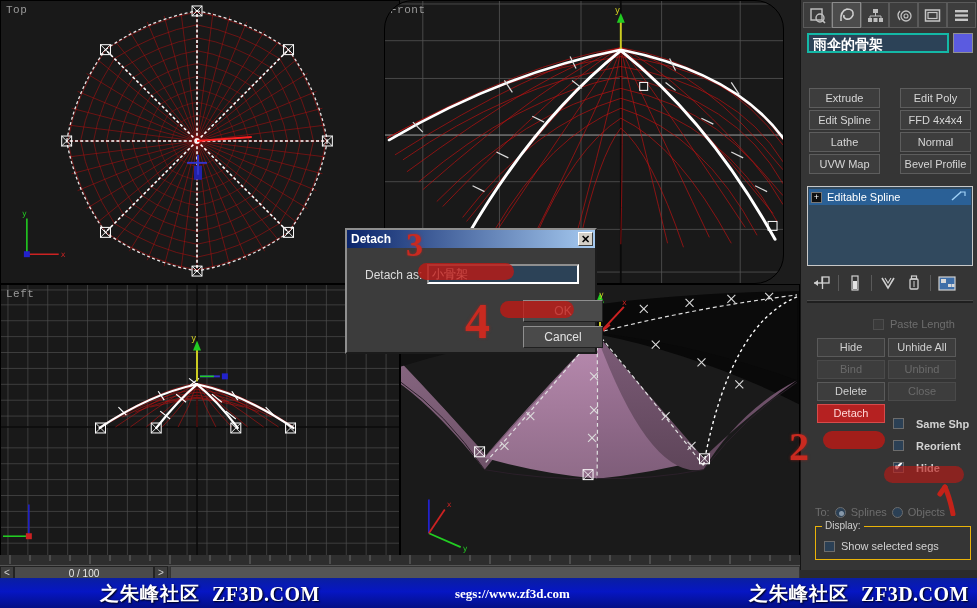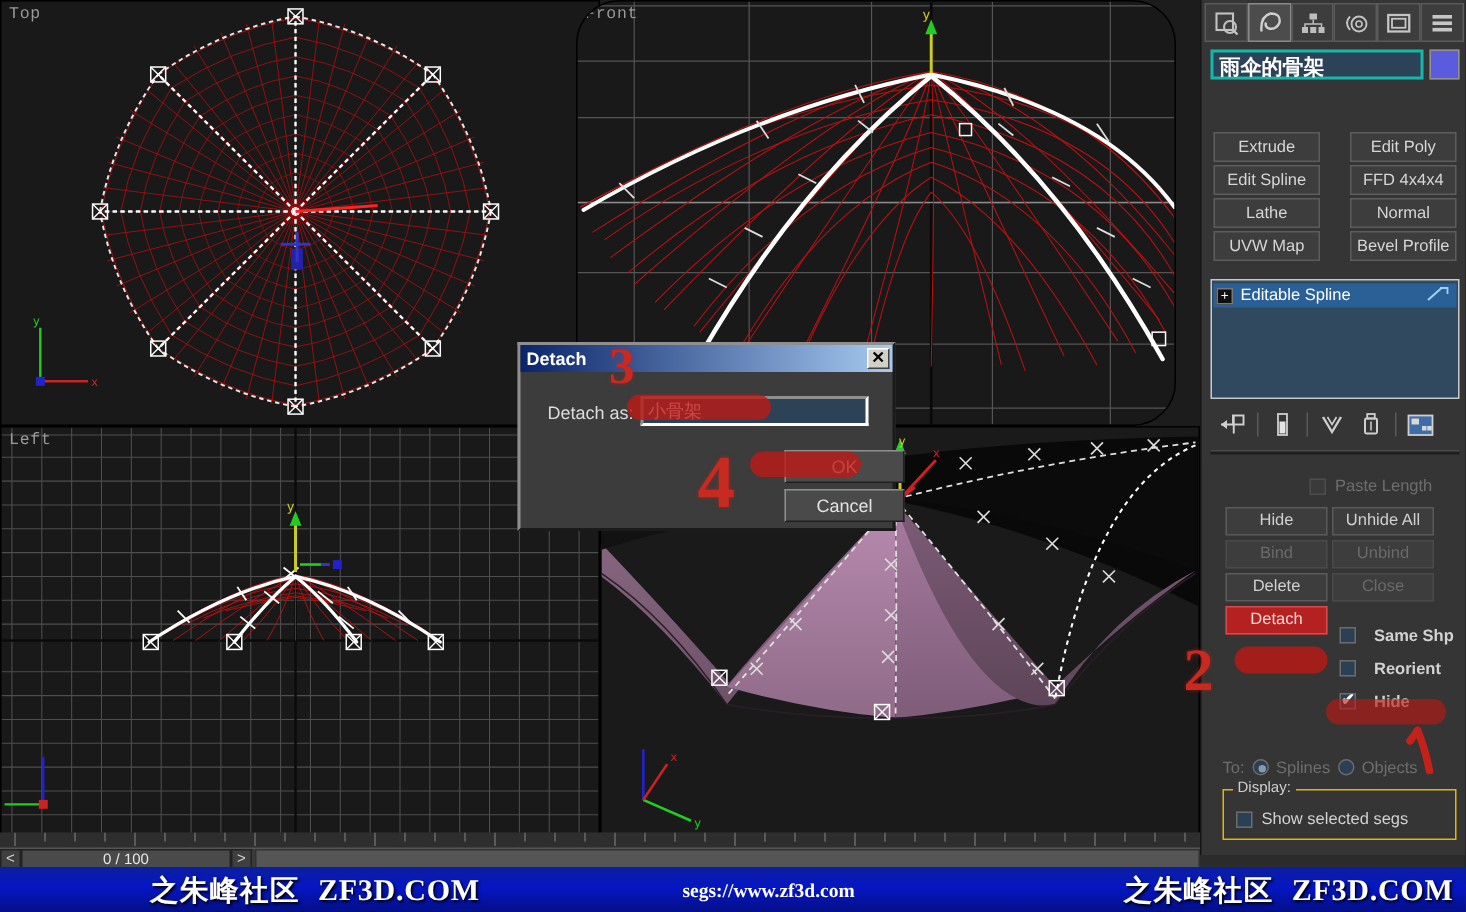--- a/index.html
+++ b/index.html
@@ -144,21 +144,21 @@
     display:flex; flex-direction:column; align-items:center; justify-content:space-around;
   }
   .sp-arrows i { border-left:3px solid transparent; border-right:3px solid transparent; }
   .sp-up { border-bottom:4px solid #d0d0d0; }
   .sp-dn { border-top:4px solid #d0d0d0; }
 
   .optcol { position:absolute; left:88px; top:30px; width:80px; }
   .optrow { display:flex; align-items:center; gap:12px; height:19px; margin-bottom:3px;font-weight:bold; }
 
   .explode-row { position:absolute; left:12px; top:174px; width:152px; }
-  .torow { position:absolute; left:10px; top:198px; width:158px; display:flex; align-items:flex-start; gap:5px; }
+  .torow { position:absolute; left:10px; top:198px; width:158px; display:flex; align-items:flex-end; gap:5px; }
   .radio { width:11px; height:11px; border-radius:50%; background:#2b4055; border:1px solid #6c6c6c; position:relative; }
   .radio.sel::after { content:""; position:absolute; left:3px; top:3px; width:5px; height:5px; border-radius:50%; background:#8899aa; }
 
   .display-group {
     position:absolute; left:10px; top:218px; width:156px; height:34px;
     border:1px solid #eab308;
   }
   .display-group .gtitle {
     position:absolute; left:6px; top:-7px; background:#353535; padding:0 3px;
     color:#cfcfcf; font-size:10px;

